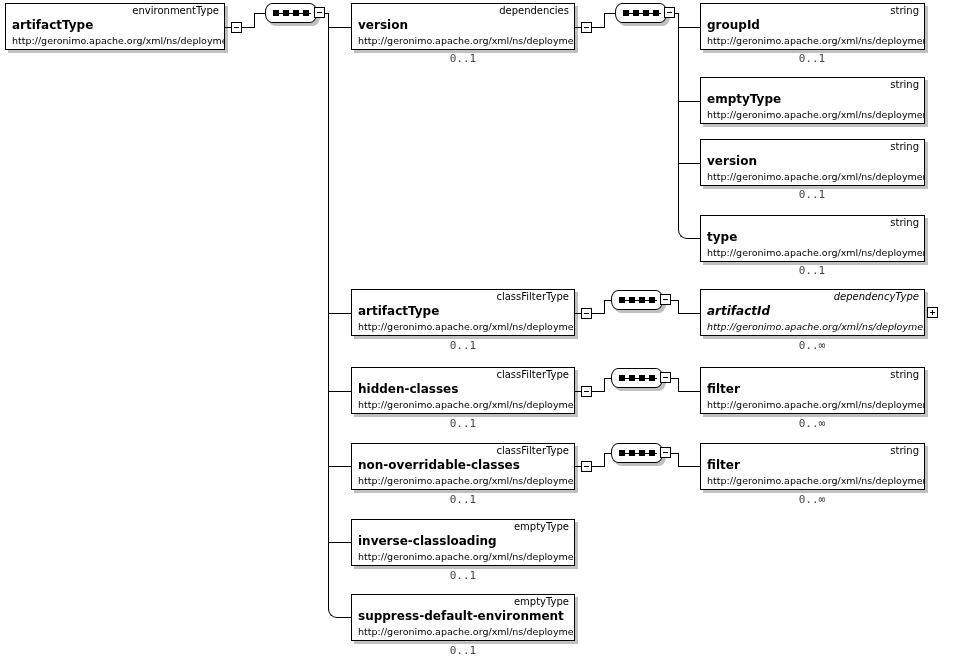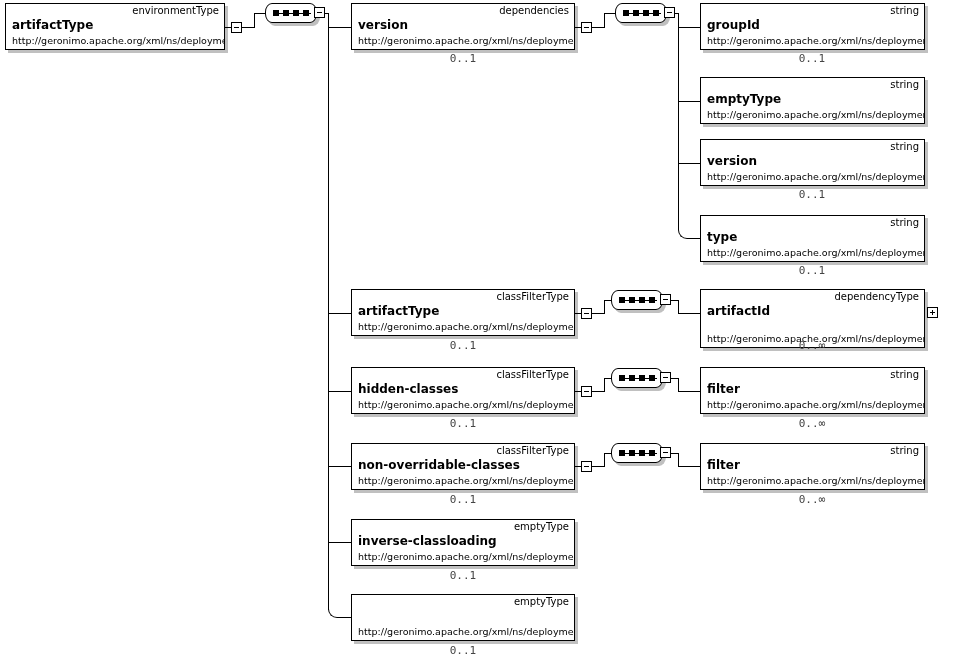--- a/index.html
+++ b/index.html
@@ -282,21 +282,21 @@
       <div class="dot d3"></div>
     </div>
   </div>
 
   <div class="ln h" style="left:663px; top:300px; width:4px; height:1px;"></div>
   <div class="expander" style="left:660px; top:294px;"></div>
   <div class="ln h" style="left:671px; top:300px; width:8px; height:1px;"></div>
   <div class="ln v" style="left:678px; top:300px; width:1px; height:14px;"></div>
   <div class="ln h" style="left:678px; top:313px; width:22px; height:1px;"></div>
 
-  <div class="node" style="left:700px; top:289px; width:225px; height:59px;">
+  <div class="node" style="left:700px; top:289px; width:225px; height:47px;font-style:italic;">
     <span class="type-label">dependencyType</span>
     <span class="name-label">artifactId</span>
     <span class="ns-label">http://geronimo.apache.org/xml/ns/deployment-1.2</span>
   </div>
   <div class="card" style="left:750px; top:339px; width:124px;">0..∞</div>
   <div class="expander plus" style="left:927px; top:307px;"></div>
 
   <div class="node" style="left:351px; top:367px; width:224px; height:47px;">
     <span class="type-label">classFilterType</span>
     <span class="name-label">hidden-classes</span>
@@ -371,17 +371,18 @@
 
   <div class="node" style="left:351px; top:519px; width:224px; height:47px;">
     <span class="type-label">emptyType</span>
     <span class="name-label">inverse-classloading</span>
     <span class="ns-label">http://geronimo.apache.org/xml/ns/deployment-1.2</span>
   </div>
   <div class="card" style="left:401px; top:569px; width:124px;">0..1</div>
 
   <div class="node" style="left:351px; top:594px; width:224px; height:47px;">
     <span class="type-label">emptyType</span>
+    <span class="name-label">suppress-default-environment</span>
     <span class="ns-label">http://geronimo.apache.org/xml/ns/deployment-1.2</span>
   </div>
   <div class="card" style="left:401px; top:644px; width:124px;">0..1</div>
 
 </div>
 
 </body></html>

